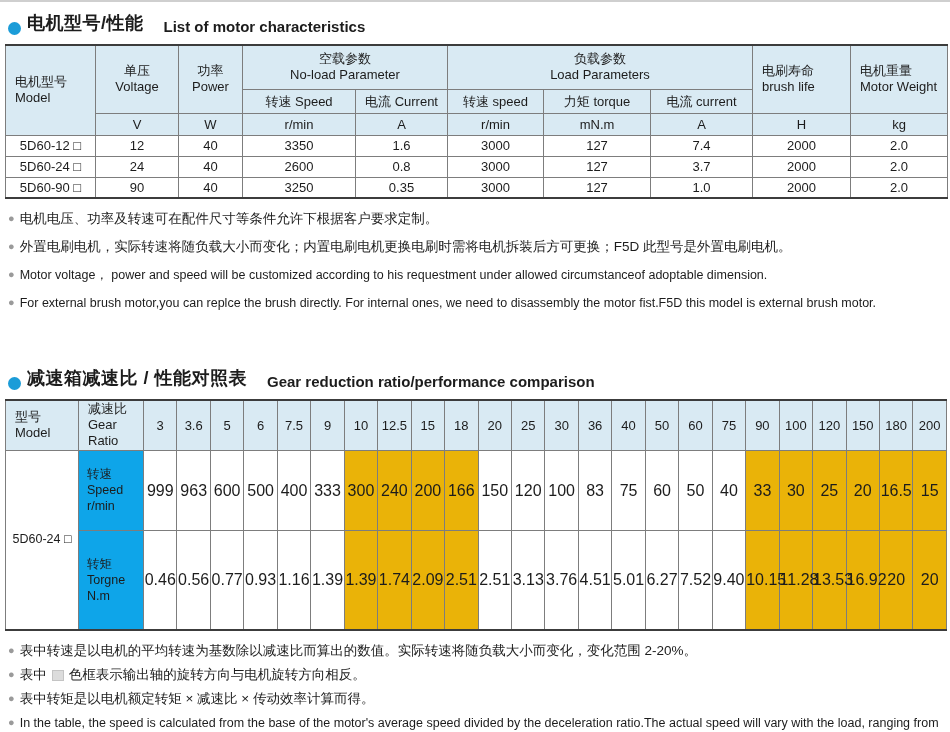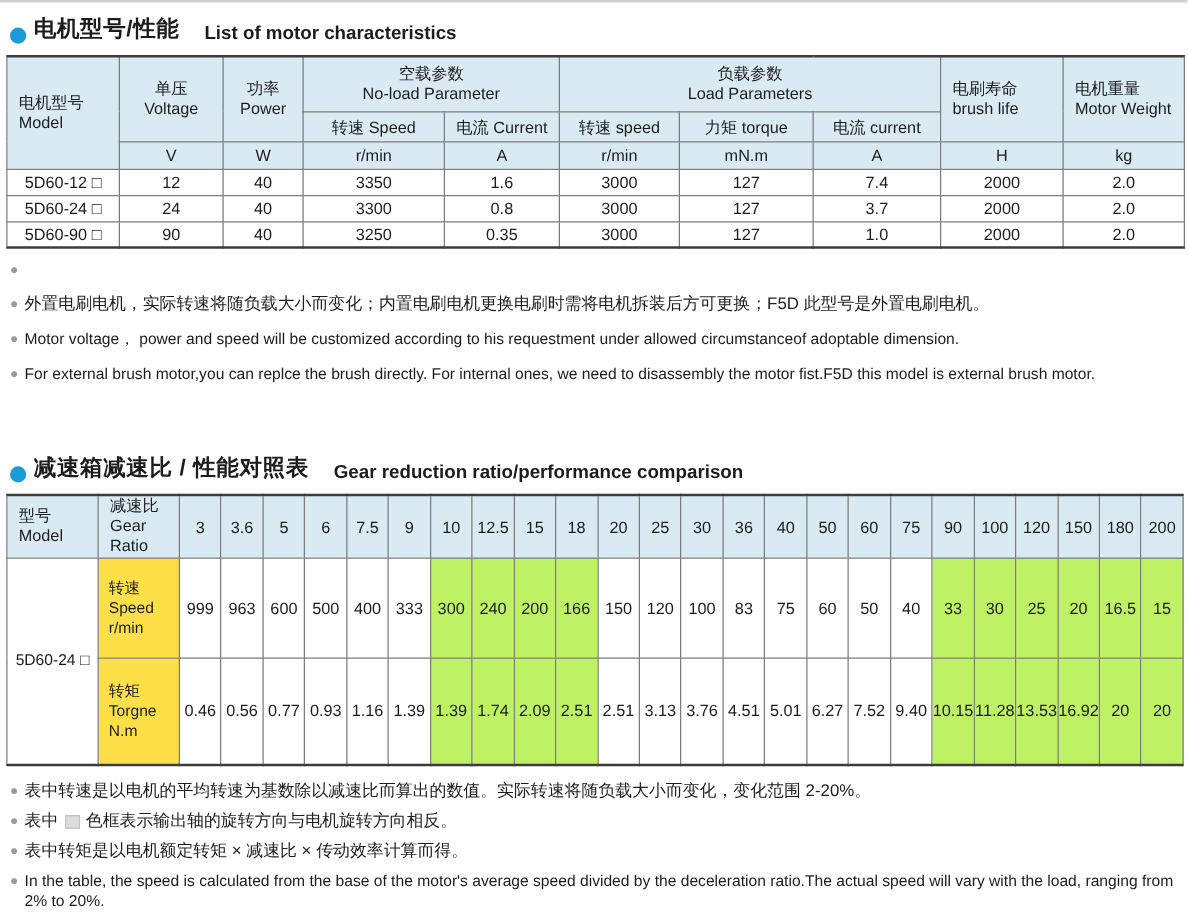--- a/index.html
+++ b/index.html
@@ -27,26 +27,26 @@
   .two-line div { line-height:16px; }
 
   
   .t1 thead tr.r1 th { height:44px; }
   .t1 thead tr.r2 th { height:24px; }
   .t1 thead tr.r3 th { height:22px; }
   .t1 tbody tr { height:21px; }
 
   
   .t2 thead tr { height:50px; }
-  .t2 tbody td { font-size:13px; }
+  .t2 tbody td { font-size:16px; }
   .t2 .row-speed { height:80px; }
-  .t2 .row-torque { height:86px; }
-  .t2 .lbl { text-align:left; padding-left:8px; line-height:16px; font-size:12.5px; background:#fde047; }
+  .t2 .row-torque { height:100px; }
+  .t2 .lbl { text-align:left; padding-left:8px; line-height:16px; font-size:12.5px; background:#0ea5e9; }
   .t2 .model-cell { background:#fff; font-size:12.5px; }
-  .t2 td.g { background:#bef264; }
+  .t2 td.g { background:#eab308; }
 
   
   .notes { margin:12px 0 0 8px; }
   .note { display:flex; align-items:baseline; }
   .notes-1 .note { margin-bottom:12px; }
   .notes-2 .note { margin-bottom:8px; }
   .nbullet { color:#9a9a9a; font-size:11px; margin-right:5px; flex:0 0 auto; position:relative; top:-1px; }
   .note-zh { font-size:13.5px; }
   .note-en { font-size:12.5px; }
   .note .txt { line-height:16px; }
@@ -139,21 +139,21 @@
         <td>3000</td>
         <td>127</td>
         <td>7.4</td>
         <td>2000</td>
         <td>2.0</td>
       </tr>
       <tr>
         <td>5D60-24 □</td>
         <td>24</td>
         <td>40</td>
-        <td>3300</td>
+        <td>2600</td>
         <td>0.8</td>
         <td>3000</td>
         <td>127</td>
         <td>3.7</td>
         <td>2000</td>
         <td>2.0</td>
       </tr>
       <tr>
         <td>5D60-90 □</td>
         <td>90</td>
@@ -165,20 +165,21 @@
         <td>1.0</td>
         <td>2000</td>
         <td>2.0</td>
       </tr>
     </tbody>
   </table>
 
   <div class="notes notes-1">
     <div class="note note-zh">
       <span class="nbullet">●</span>
+      <span class="txt">电机电压、功率及转速可在配件尺寸等条件允许下根据客户要求定制。</span>
     </div>
     <div class="note note-zh">
       <span class="nbullet">●</span>
       <span class="txt">外置电刷电机，实际转速将随负载大小而变化；内置电刷电机更换电刷时需将电机拆装后方可更换；F5D 此型号是外置电刷电机。</span>
     </div>
     <div class="note note-en">
       <span class="nbullet">●</span>
       <span class="txt">Motor voltage， power and speed will be customized according to his requestment under allowed circumstanceof adoptable dimension.</span>
     </div>
     <div class="note note-en">

